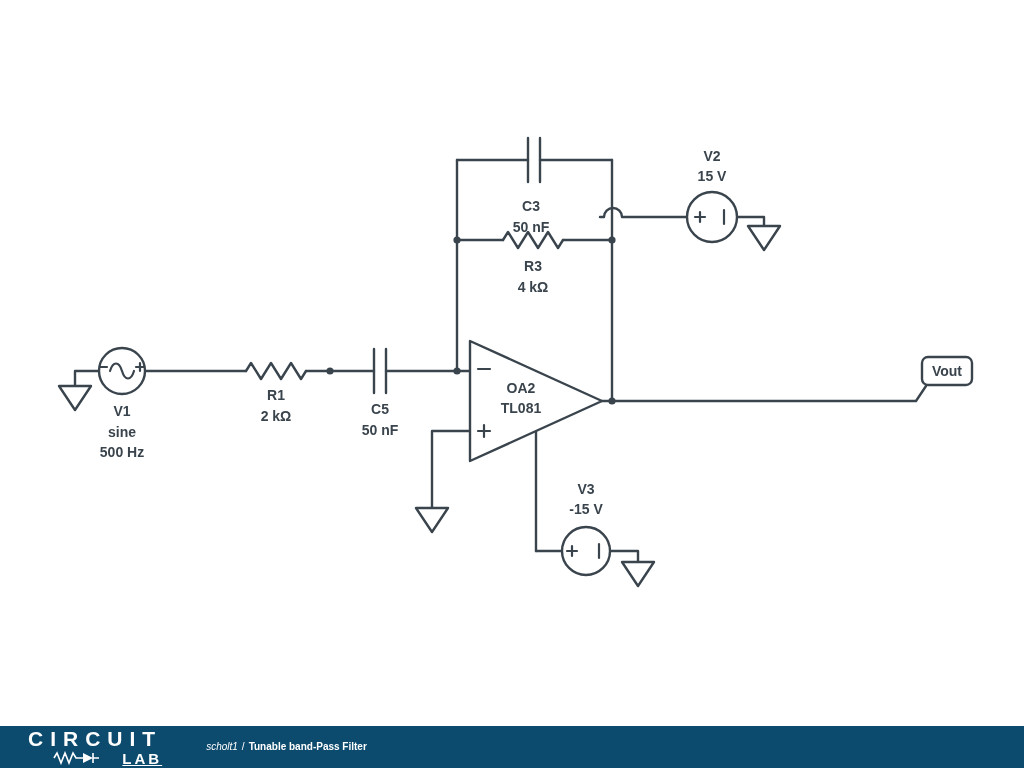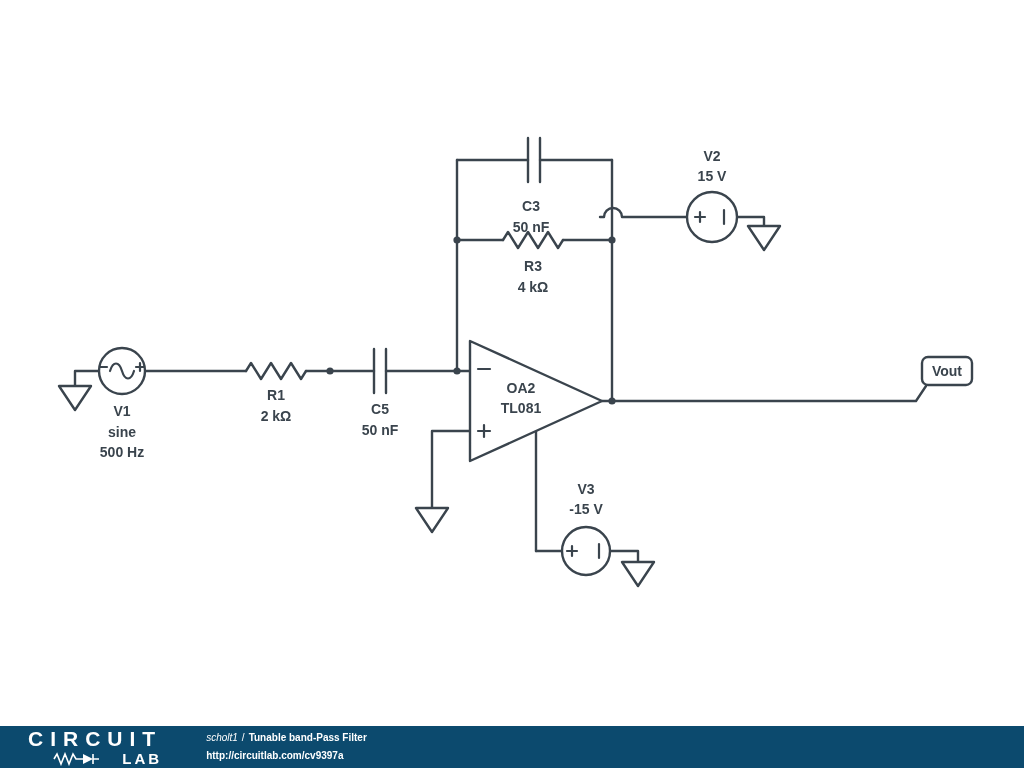--- a/index.html
+++ b/index.html
@@ -13,21 +13,21 @@
   .glyph { fill:none; stroke:#3A444D; stroke-width:2.2; stroke-linecap:round; }
   .dot   { fill:#3A444D; stroke:none; }
   .lbl   { font-family:"Liberation Sans",sans-serif; font-size:14px; font-weight:bold;
            fill:#3A444D; text-anchor:middle; }
 
   
   .footer { position:absolute; left:0; bottom:0; width:1024px; height:42px;
             background:#0c4a6e; display:flex; align-items:center; color:#fff; }
   .logo { margin-left:28px; display:flex; flex-direction:column; line-height:1; width:fit-content; }
   .logo-top { font-size:21px; font-weight:bold; letter-spacing:7px; white-space:nowrap; }
-  .logo-bottom { display:flex; align-items:flex-end; justify-content:flex-end; gap:5px; margin-top:2px; }
+  .logo-bottom { display:flex; align-items:flex-start; justify-content:flex-end; gap:5px; margin-top:2px;text-decoration:underline; }
   .logo-lab { font-size:15px; font-weight:bold; letter-spacing:3px; }
   .meta { margin-left:44px; font-size:10px; line-height:18px; }
   .meta-line1 .author { font-style:italic; }
   .meta-line1 .divider { margin:0 4px; }
   .meta-line1 .title { font-weight:bold; }
   .meta-line2 { font-weight:bold; }
 </style>
 </head>
 <body>
 
@@ -139,17 +139,16 @@
           <polygon points="30,2 30,12 40,7" fill="#fff"></polygon>
           <path d="M40,2 V12 M40,7 H46" stroke="#fff" stroke-width="1.6" fill="none"></path>
         </svg>
         <span class="logo-lab">LAB</span>
       </div>
     </div>
     <div class="meta">
       <div class="meta-line1">
         <span class="author">scholt1</span><span class="divider">/</span><span class="title">Tunable band-Pass Filter</span>
       </div>
-      <div class="meta-line2">http://circuitlab.com/cv9397a</div>
     </div>
   </div>
 
 </div>
 
 </body></html>

